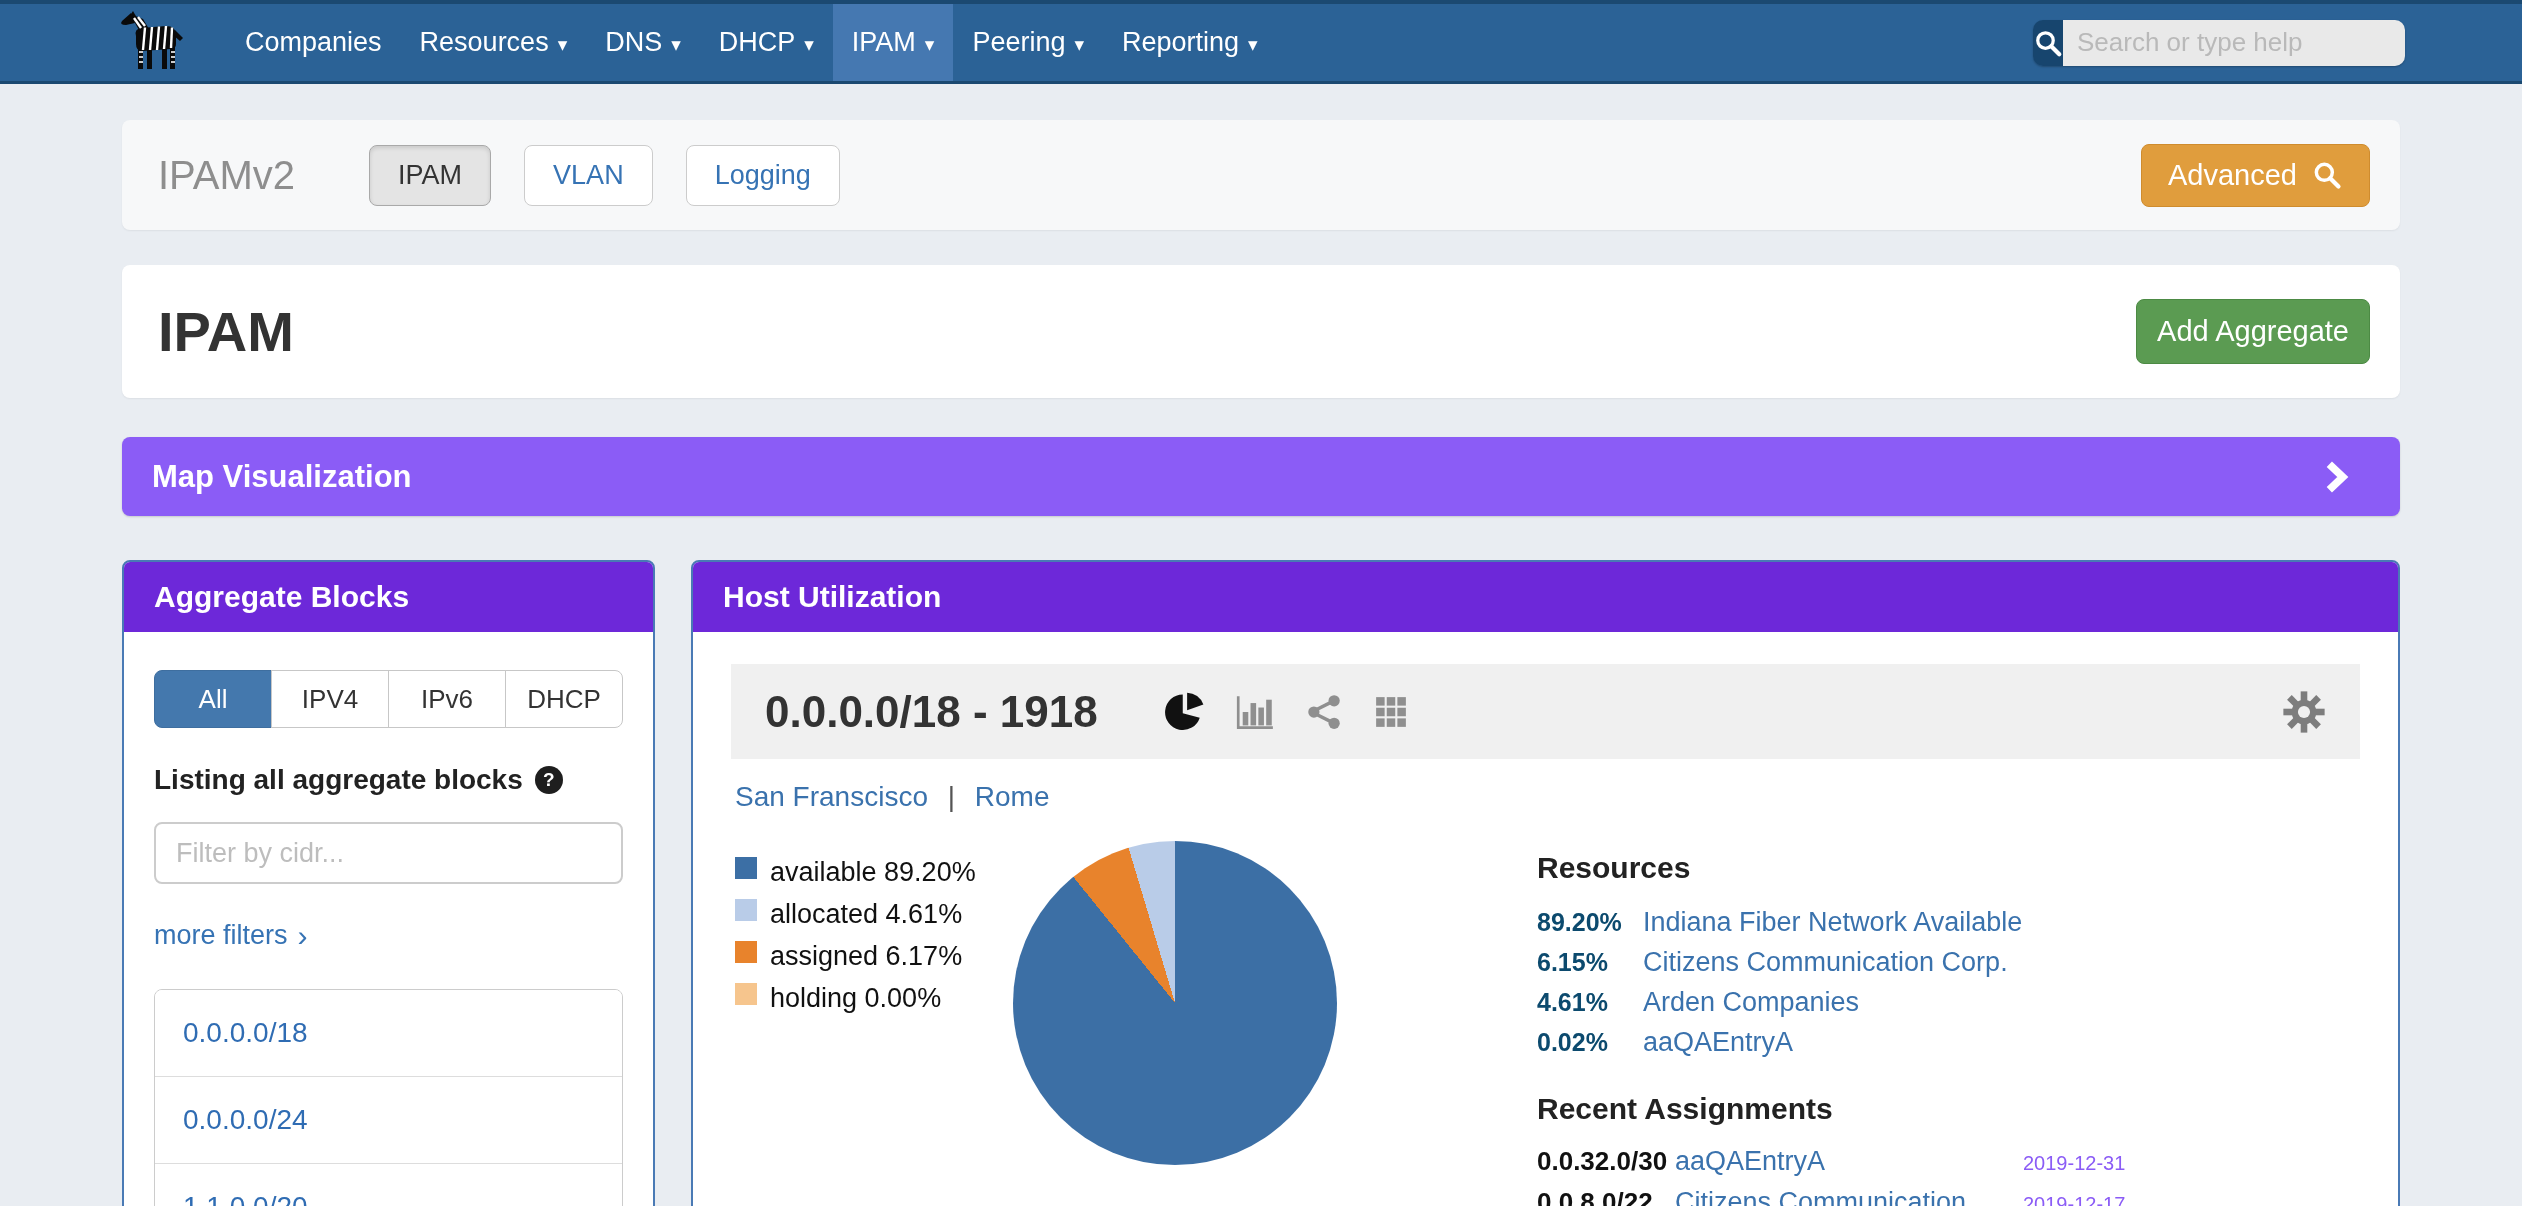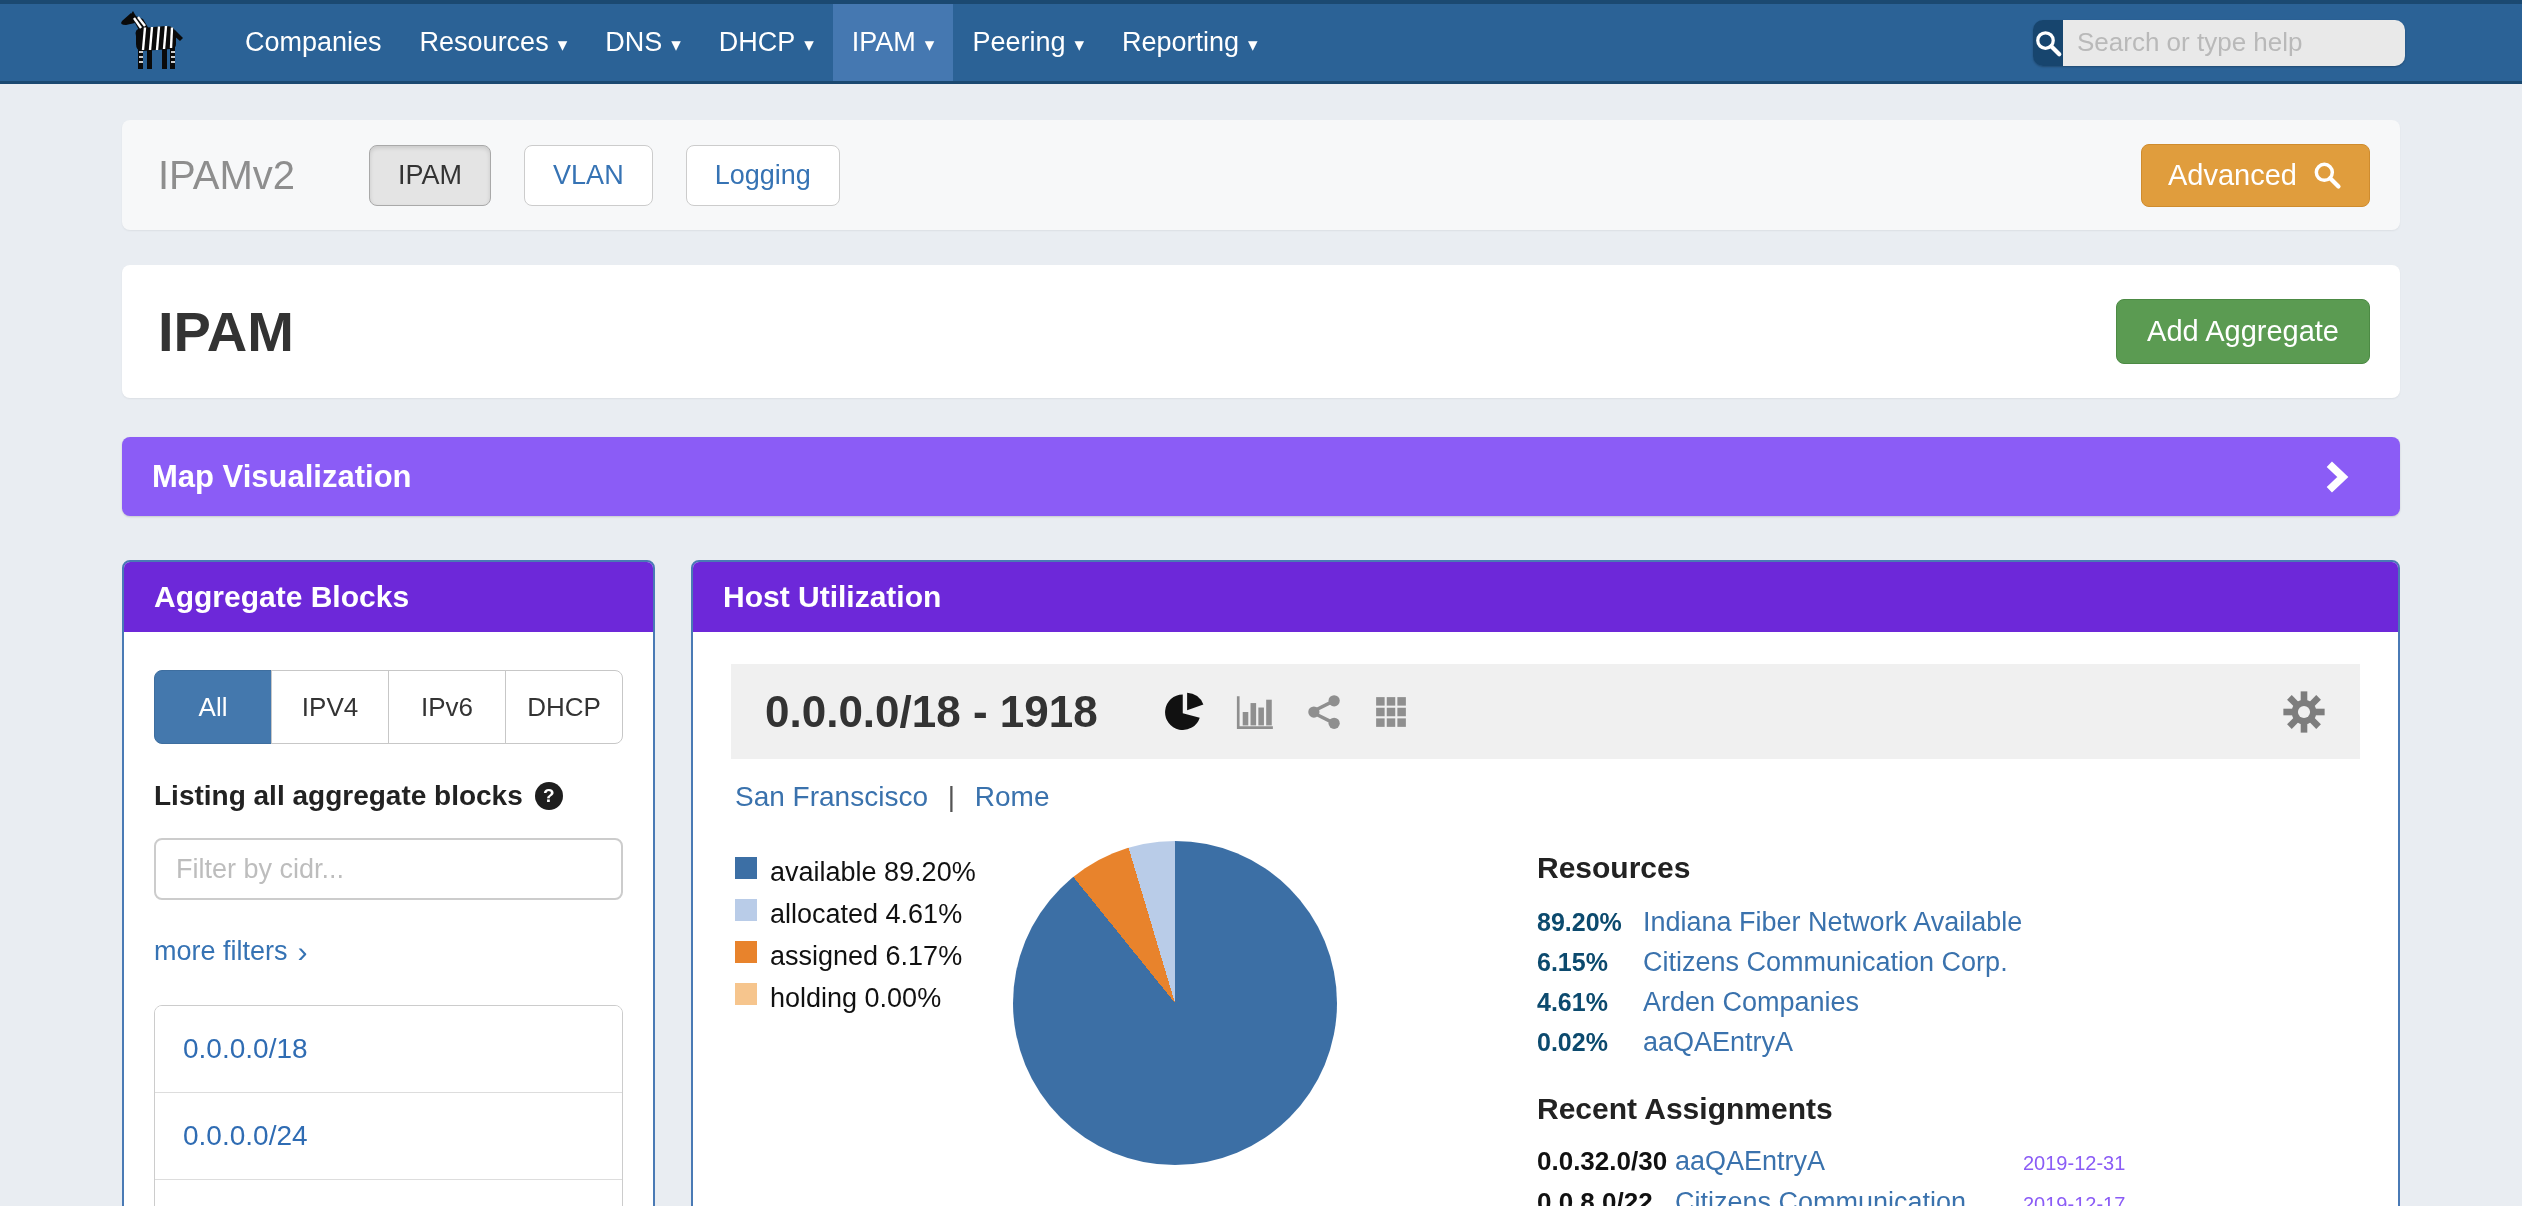--- a/index.html
+++ b/index.html
@@ -33,38 +33,38 @@
   .seg-btn.active { background:#e4e4e4; border-color:#a9a9a9; color:#333; box-shadow:inset 0 2px 4px rgba(0,0,0,.12); }
   .btn-advanced { margin-left:auto; background:#e09d3d; border:1px solid #cf8c2e; color:#fff; font-size:29px;
                   border-radius:8px; padding:14px 26px; display:flex; align-items:center; gap:14px; cursor:pointer;
                   font-family:inherit; }
 
   
   .card-head { background:#fff; border-radius:8px; height:133px; display:flex; align-items:center;
                padding:0 30px; margin-bottom:39px; box-shadow:0 1px 2px rgba(0,0,0,.06); }
   .page-title { font-size:56px; font-weight:bold; color:#333; margin-left:6px; }
   .btn-add { margin-left:auto; background:#5b9b52; border:1px solid #4c8a44; color:#fff; font-size:29px;
-             border-radius:8px; padding:15px 30px; cursor:pointer; font-family:inherit; }
+             border-radius:8px; padding:15px 20px; cursor:pointer; font-family:inherit; }
 
   
   .map-bar { background:#8b5cf6; border-radius:8px; height:79px; display:flex; align-items:center;
              padding:0 30px; margin-bottom:44px; cursor:pointer; box-shadow:0 1px 2px rgba(0,0,0,.15); }
   .map-bar .bar-title { color:#fff; font-size:31px; font-weight:bold; }
   .map-bar .bar-chevron { margin-left:auto; margin-right:18px; display:flex; }
 
   
   .columns { display:flex; gap:36px; align-items:flex-start; }
   .panel { border:2px solid #4a7ab5; border-radius:8px; background:#fff; overflow:hidden; }
   .panel-header { background:#6d28d9; color:#fff; font-size:30px; font-weight:bold; height:70px;
                   display:flex; align-items:center; padding:0 30px; }
 
   
   .panel-left { width:533px; height:780px; }
   .panel-left .panel-body { padding:38px 30px; }
-  .seg-tabs { display:flex; width:100%; height:74px; }
+  .seg-tabs { display:flex; width:100%; height:58px; }
   .seg-tab { flex:1; display:flex; align-items:center; justify-content:center; font-size:26px; color:#333;
              background:#fff; border:1px solid #c7c7c7; margin-left:-1px; cursor:pointer; }
   .seg-tab:first-child { margin-left:0; border-radius:8px 0 0 8px; }
   .seg-tab:last-child { border-radius:0 8px 8px 0; }
   .seg-tab.active { background:#4478ad; border-color:#3e6e9f; color:#fff; }
   .listing-row { margin-top:36px; display:flex; align-items:center; gap:12px; }
   .listing-label { font-size:28px; font-weight:bold; color:#222; }
   .help-badge { width:28px; height:28px; border-radius:50%; background:#1e1e1e; color:#fff; font-size:19px;
                 font-weight:bold; display:flex; align-items:center; justify-content:center; cursor:pointer; }
   .filter-input { margin-top:26px; width:100%; height:62px; border:2px solid #ccc; border-radius:8px;

